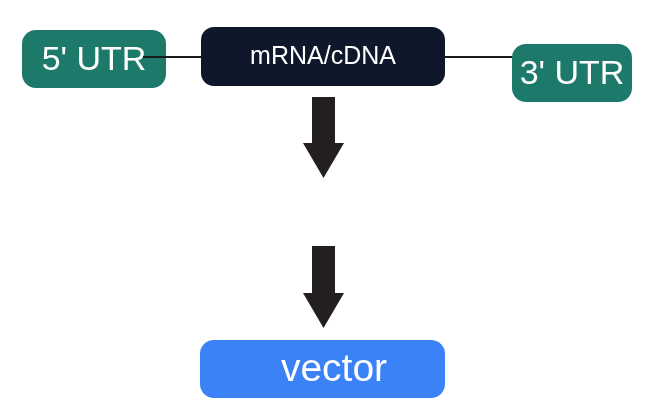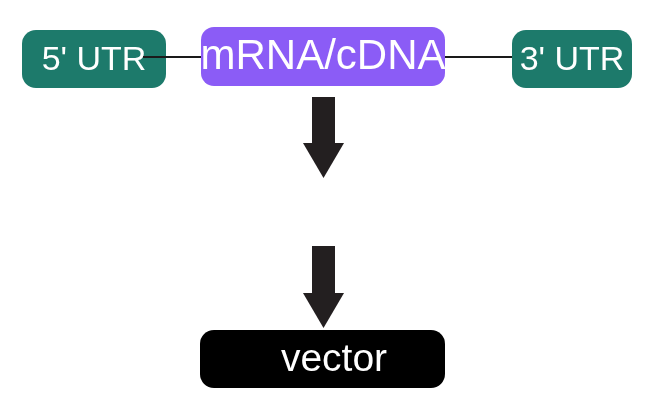--- a/index.html
+++ b/index.html
@@ -25,33 +25,33 @@
     padding-bottom: 3px;
     box-sizing: border-box;
     white-space: nowrap;
   }
   .node-utr5 {
     left: 22px; top: 30px; width: 144px; height: 58px;
     background: #1d7a6b; border-radius: 14px; font-size: 34px;
   }
   .node-mrna {
     left: 201px; top: 27px; width: 244px; height: 59px;
-    background: #8b5cf6; border-radius: 13px; font-size: 42px;
+    background: #0f172a; border-radius: 13px; font-size: 25px;
   }
   .node-utr3 {
-    left: 512px; top: 30px; width: 120px; height: 58px;
+    left: 512px; top: 44px; width: 120px; height: 58px;
     background: #1d7a6b; border-radius: 14px; font-size: 34px;
   }
   .node-orf {
     left: 202px; top: 183px; width: 243px; height: 58px;
     background: #5b1b46; border-radius: 14px; font-size: 39px;
   }
   .node-vector {
-    left: 200px; top: 330px; width: 245px; height: 58px;
-    background: #000000; border-radius: 14px; font-size: 39px; padding-left: 23px;
+    left: 200px; top: 340px; width: 245px; height: 58px;
+    background: #3b82f6; border-radius: 14px; font-size: 39px; padding-left: 23px;
   }
   .connector {
     position: absolute;
     top: 56px;
     height: 2px;
     background: #1a1a1a;
   }
   .connector-left  { left: 143px; width: 58px; }
   .connector-right { left: 445px; width: 67px; }
   .arrow {

